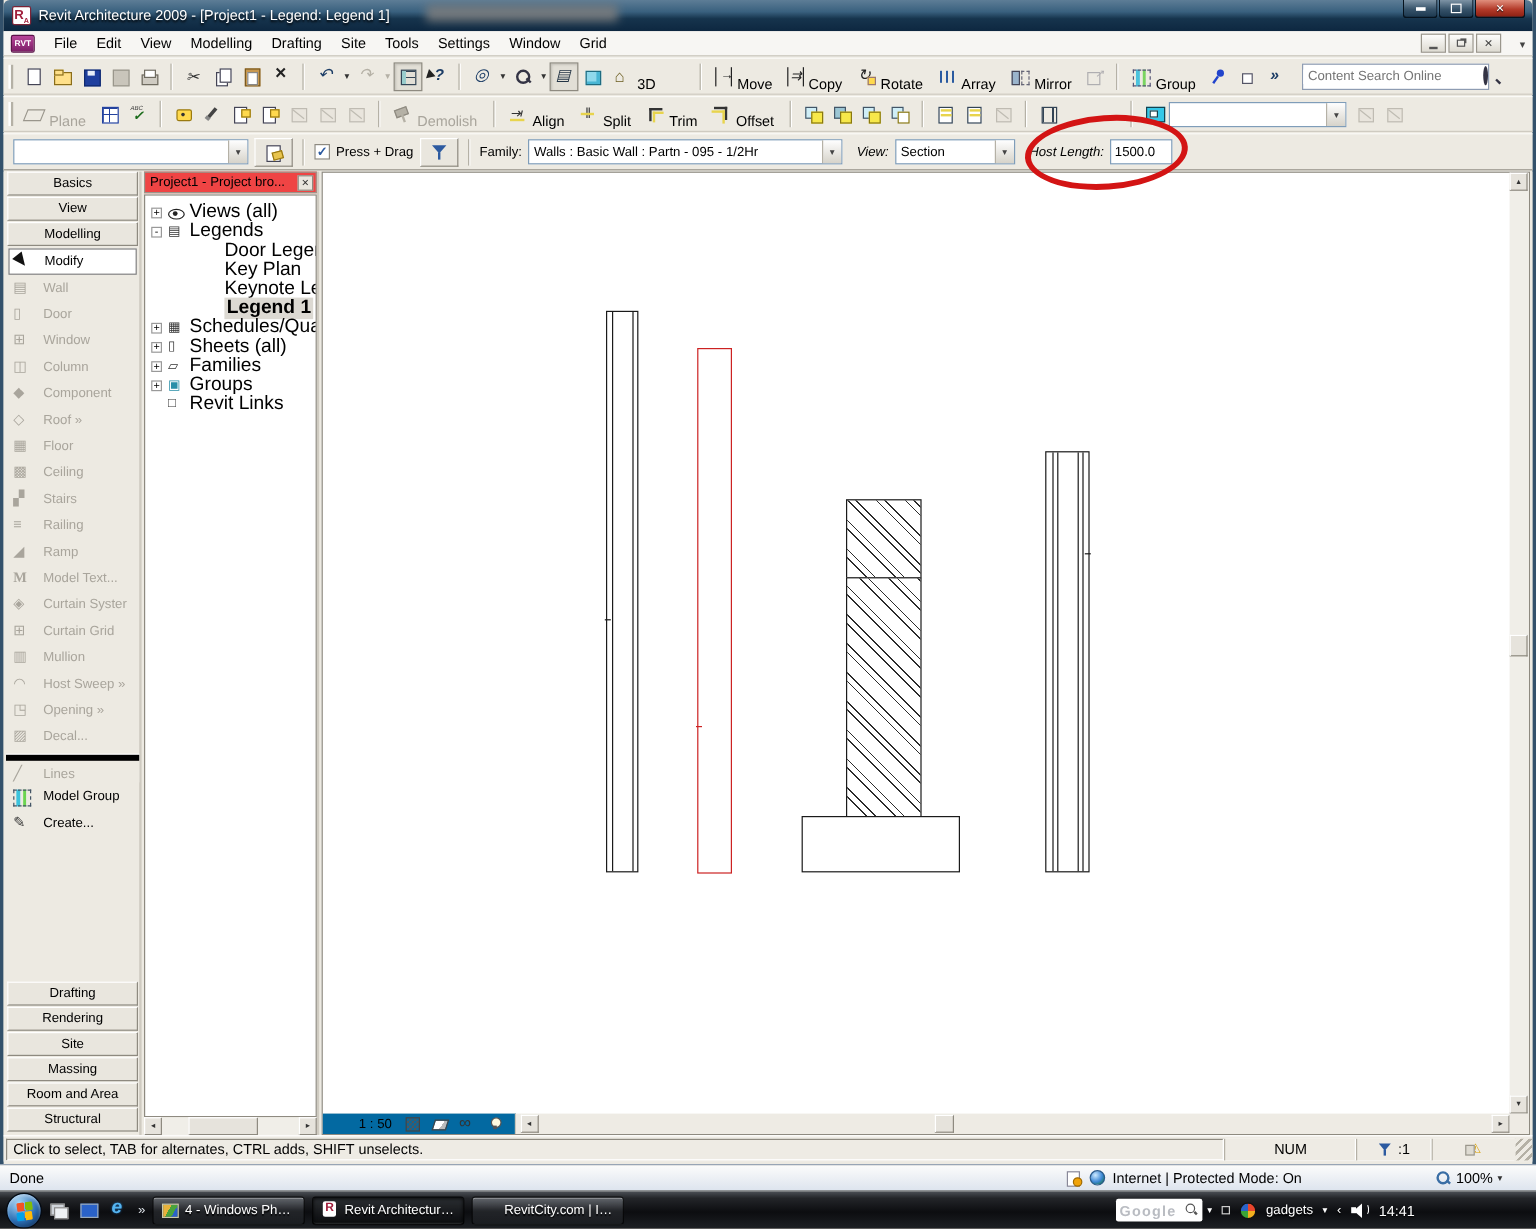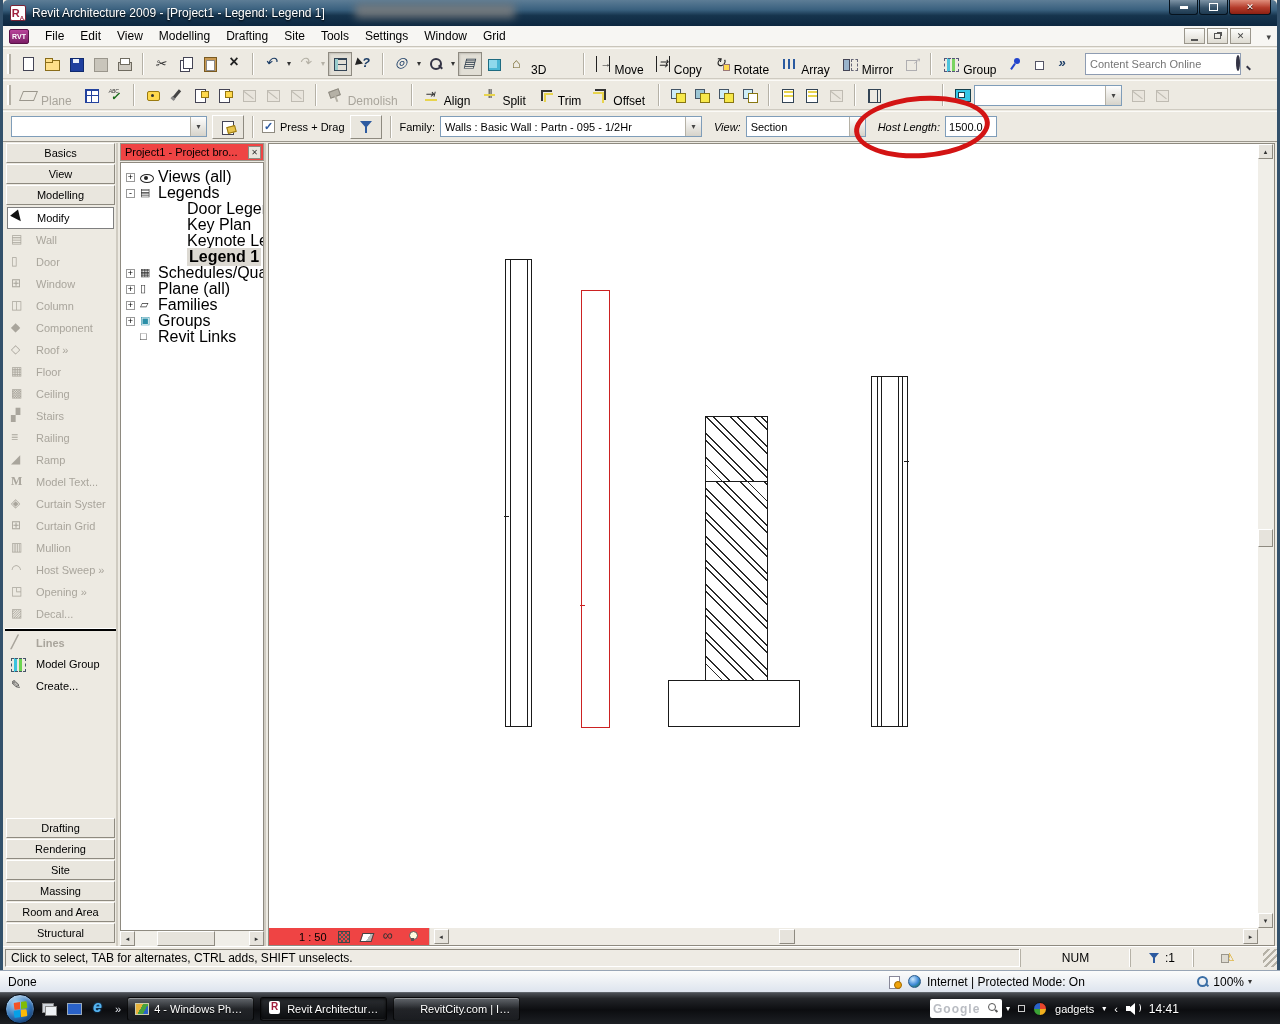--- a/index.html
+++ b/index.html
@@ -166,21 +166,21 @@
   
   #main { position:absolute; left:0; top:143px; right:0; height:803px; background:#edeae2; }
 
   
   #designbar { position:absolute; left:2px; top:0; width:113px; height:803px; background:#edeae2; border-right:2px solid #cfcbc1; }
   .db-tab { height:20px; margin:0 1px 1px 1px; border:1px solid; border-color:#fff #8e8a80 #8e8a80 #fff; background:#e9e6de; display:flex; align-items:center; justify-content:center; font-size:11px; }
   #db-items { margin-top:2px; }
   .db-item { height:22px; display:flex; align-items:center; padding-left:5px; gap:10px; }
   .db-item.dis { color:#a9a59c; }
   .db-item.active { background:#fff; border:1px solid #7f7f7f; margin:0 2px; padding-left:3px; }
-  .db-item.sepline { border-top:2px solid #000000; box-shadow:0 -1px 0 #fff; margin-top:4px; padding-top:2px; height:24px;font-weight:bold; }
+  .db-item.sepline { border-top:5px solid #000000; box-shadow:0 -1px 0 #fff; margin-top:4px; padding-top:2px; height:24px; }
   .dbi { width:16px; height:16px; position:relative; display:inline-block; color:#333; flex:none; }
   .dis .dbi { color:#a9a59c; }
   .dbi::before { position:absolute; font-size:12px; left:1px; top:0; }
   .ic-wall::before { content:"\25a4"; } .ic-door::before { content:"\25af"; }
   .ic-window::before { content:"\229e"; } .ic-column::before { content:"\25eb"; }
   .ic-component::before { content:"\25c6"; } .ic-roof::before { content:"\25c7"; }
   .ic-floor::before { content:"\25a6"; } .ic-ceiling::before { content:"\25a9"; }
   .ic-stairs::before { content:"\259e"; } .ic-railing::before { content:"\2261"; }
   .ic-ramp::before { content:"\25e2"; } .ic-curtainsys::before { content:"\25c8"; }
   .ic-curtaingrid::before { content:"\229e"; } .ic-mullion::before { content:"\25a5"; }
@@ -216,21 +216,21 @@
   .sbtn { width:15px; height:15px; border:1px solid; border-color:#fff #8e8a80 #8e8a80 #fff; background:#e6e3dc; font-size:7px; color:#333; text-align:center; line-height:13px; flex:none; }
   .sthumb { border:1px solid; border-color:#fff #8e8a80 #8e8a80 #fff; background:#e6e3dc; }
   #pb-thumb { width:58px; height:15px; margin-left:22px; }
 
   
   #canvas { position:absolute; left:265px; top:0; right:2px; bottom:0; background:#fff; border:1px solid #8e8a80; }
   #vscroll { position:absolute; right:0; top:0; width:16px; bottom:17px; background:#f0eee8; }
   #vthumb { position:absolute; left:0; top:385px; width:15px; height:18px; }
   #vup { position:absolute; top:0; left:0; } #vdn { position:absolute; bottom:0; left:0; }
   #bottombar { position:absolute; left:0; right:16px; bottom:0; height:17px; background:#eeebe4; display:flex; align-items:center; }
-  #viewbar { display:flex; align-items:center; gap:10px; padding:0 10px 0 30px; flex:none; background:#ef4444; height:17px; border-right:1px solid #c9c5bb; }
+  #viewbar { display:flex; align-items:center; gap:10px; padding:0 10px 0 30px; flex:none; background:#0369a1; height:17px; border-right:1px solid #c9c5bb; }
   #vc-scale { font-size:11px; }
   .vbic { position:relative; width:13px; height:13px; display:inline-block; }
   .ic-detail::before { content:""; position:absolute; left:1px; top:1px; width:10px; height:10px; border:1px solid #444;
     background-image:linear-gradient(45deg,#555 25%,transparent 25% 75%,#555 75%),linear-gradient(45deg,#555 25%,transparent 25% 75%,#555 75%); background-size:4px 4px; background-position:0 0,2px 2px; }
   .ic-model::before { content:""; position:absolute; left:1px; top:3px; width:10px; height:7px; border:1px solid #444; transform:skewX(-18deg); background:linear-gradient(110deg,#fff 60%,#bbb 60%); }
   .ic-glasses::before { content:"\221e"; position:absolute; font-size:14px; left:0; top:-3px; color:#333; }
   .ic-bulb::before { content:""; position:absolute; left:3px; top:1px; width:7px; height:7px; border:1px solid #555; border-radius:50%; background:#fffbe0; }
   .ic-bulb::after { content:""; position:absolute; left:5px; top:8px; width:3px; height:3px; background:#555; }
   #hsc-left { margin-left:4px; }
   #htrack { flex:1; position:relative; height:15px; }
@@ -584,21 +584,21 @@
       <span class="obtn">
           <i class="funnel"></i>
         </span>
       <span class="vsep" style="margin:0 8px"></span>
       <span>Family:</span>
       <span class="combo" style="width:262px;margin-left:5px">
         <span class="ctext">Walls : Basic Wall : Partn - 095 - 1/2Hr</span>
         <span class="cdrop">▾</span>
       </span>
       <span class="olabel">View:</span>
-      <span class="combo" style="width:120px">
+      <span class="combo" style="width:100px">
         <span class="ctext">Section</span>
         <span class="cdrop">▾</span>
       </span>
       <span class="olabel">Host Length:</span>
       <input class="txt" style="width: 52px; height: 21px; border: 1px solid rgb(127, 157, 185); font-size: 11px; padding: 0px 3px; font-family: &quot;Liberation Sans&quot;, sans-serif;" value="1500.0">
     </div>
 
     <div id="main">
 
       <div id="designbar">
@@ -748,21 +748,21 @@
               <span class="tr-label">Legend 1</span>
             </div>
             <div class="tr-row">
               <span class="tgl">+</span>
               <span class="ti ic-schedules"></span>
               <span class="tr-label">Schedules/Quantitie</span>
             </div>
             <div class="tr-row">
               <span class="tgl">+</span>
               <span class="ti ic-sheets"></span>
-              <span class="tr-label">Plane (all)</span>
+              <span class="tr-label">Sheets (all)</span>
             </div>
             <div class="tr-row">
               <span class="tgl">+</span>
               <span class="ti ic-families"></span>
               <span class="tr-label">Families</span>
             </div>
             <div class="tr-row">
               <span class="tgl">+</span>
               <span class="ti ic-groups"></span>
               <span class="tr-label">Groups</span>

